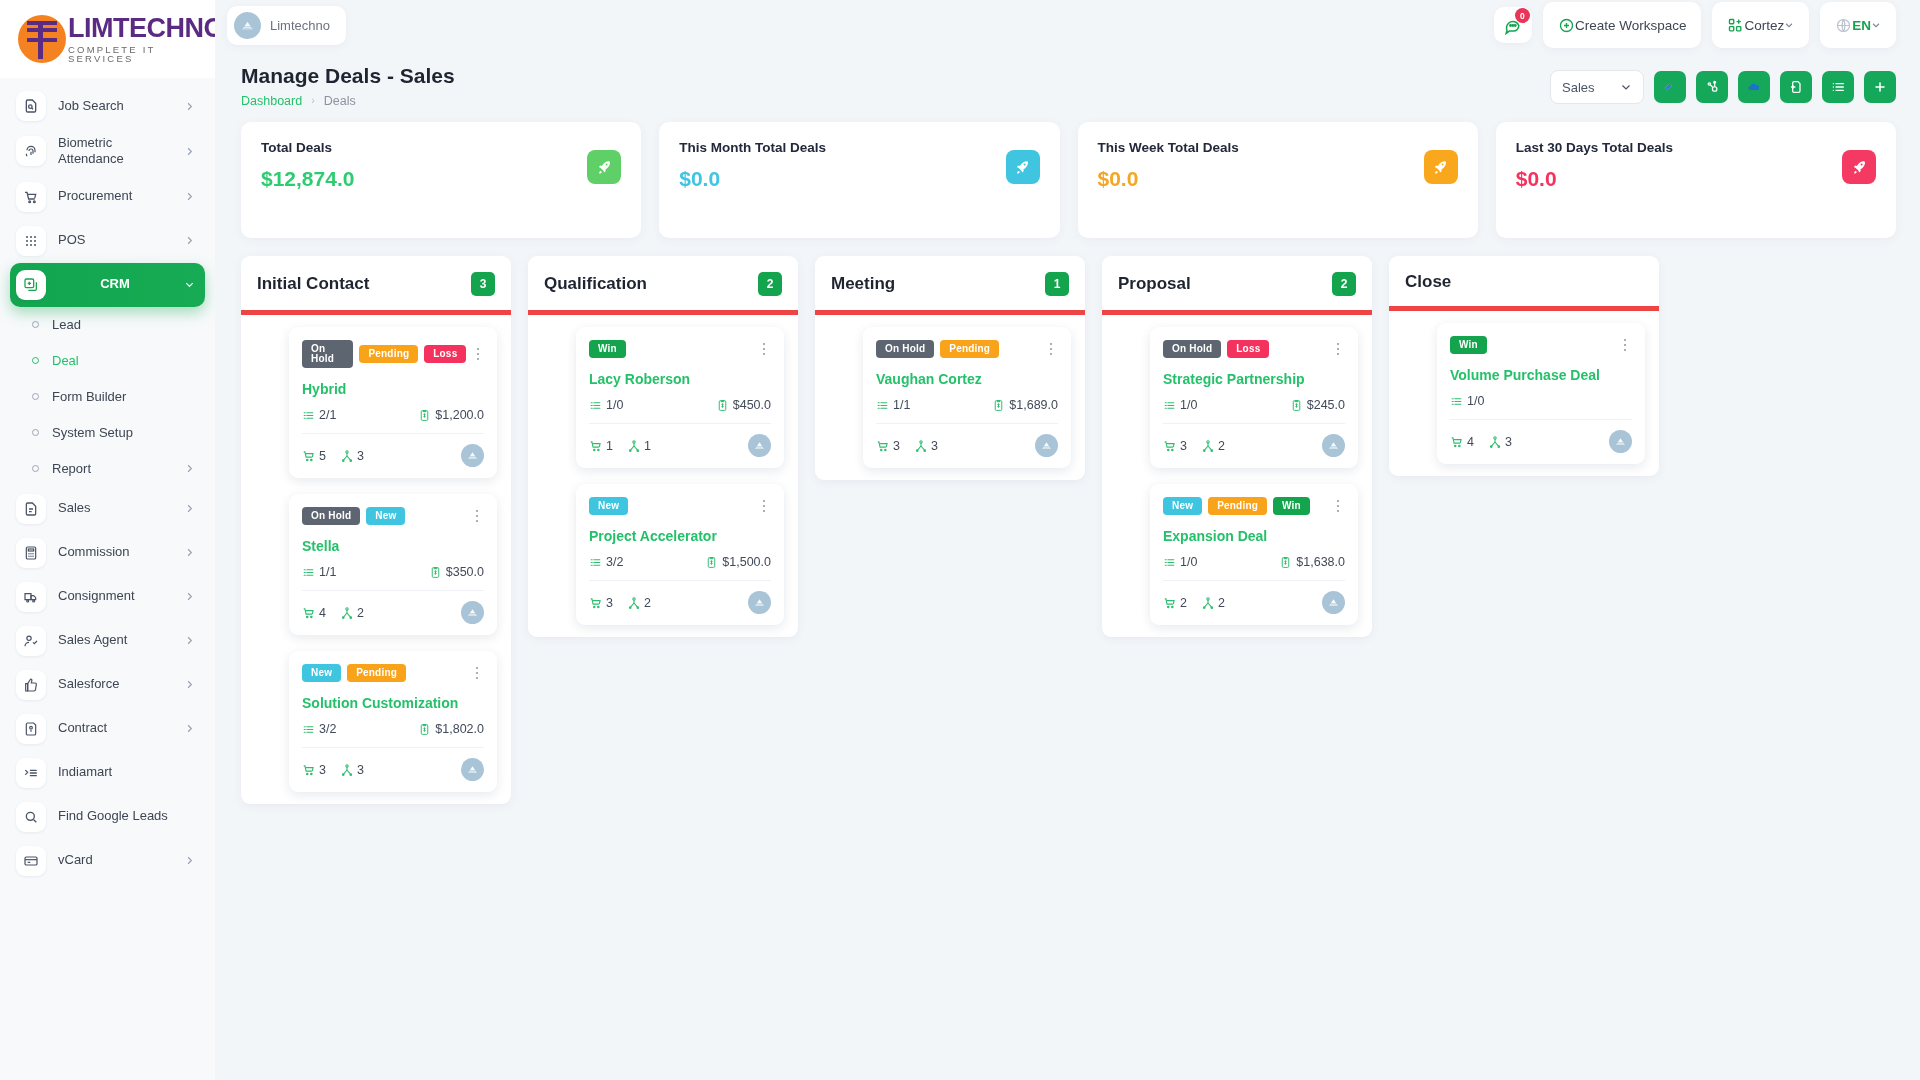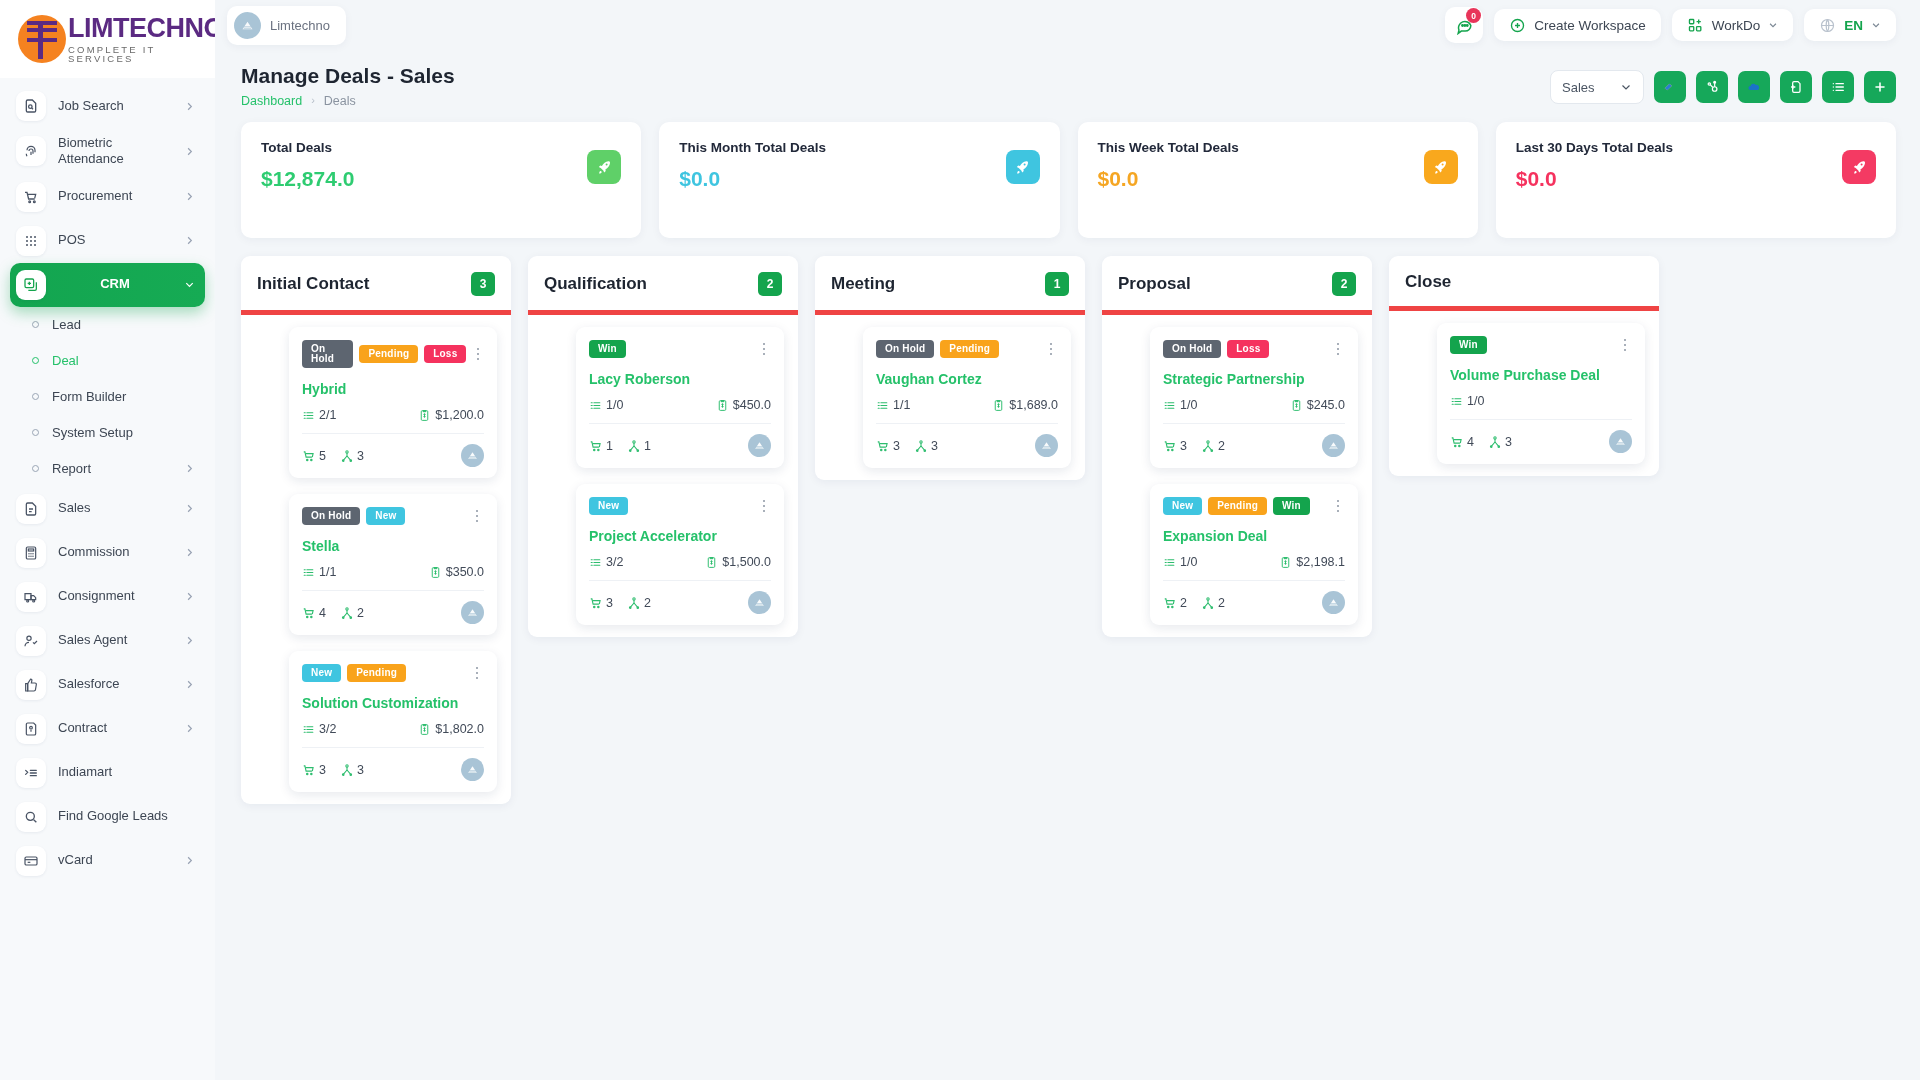--- a/index.html
+++ b/index.html
@@ -114,22 +114,22 @@
   }
   .ws-avatar {
     width: 27px; height: 27px; border-radius: 50%;
     background: #a9c4d6; display: flex; align-items: center; justify-content: center;
   }
   .ws-avatar svg { width: 15px; height: 15px; }
   .ws-name { font-size: 13px; color: #6b7280; }
 
   .topbar-right { margin-left: auto; display: flex; align-items: center; gap: 11px; }
   .tb-btn {
-    background: #fff; border-radius: 10px; height: 32px;
-    display: flex; align-items: center; gap: 8px;
+    background: #fff; border-radius: 10px; height: 46px;
+    display: flex; align-items: center; 
     padding: 0 15px; cursor: pointer;
     box-shadow: 0 2px 8px rgba(20,40,80,.05);
     font-size: 13.5px; color: #3d4653;
   }
   .tb-icon-btn {
     background: #fff; border-radius: 10px;
     width: 38px; height: 36px;
     display: flex; align-items: center; justify-content: center;
     position: relative; cursor: pointer;
     box-shadow: 0 2px 8px rgba(20,40,80,.05);
@@ -524,21 +524,21 @@
         <span>Create Workspace</span>
       </div>
 
       <div class="tb-btn">
         <svg viewBox="0 0 24 24" width="17" height="17" fill="none" stroke="#14a44d" stroke-width="1.9">
             <rect x="3.5" y="3.5" width="6" height="6" rx="1"></rect>
             <rect x="3.5" y="13.5" width="6" height="6" rx="1"></rect>
             <rect x="13.5" y="13.5" width="6" height="6" rx="1"></rect>
             <path d="M16.5 3.5v6M13.5 6.5h6"></path>
           </svg>
-        <span>WorkDo</span>
+        <span>Cortez</span>
         <svg class="mini-chev" viewBox="0 0 24 24" fill="none" stroke="currentColor" stroke-width="2.6">
             <path d="M5 9l7 7 7-7"></path>
           </svg>
       </div>
 
       <div class="tb-btn">
         <svg viewBox="0 0 24 24" width="17" height="17" fill="none" stroke="#b9c2cd" stroke-width="1.7">
             <circle cx="12" cy="12" r="8.5"></circle>
             <path d="M3.5 12h17M12 3.5c2.5 2.8 2.5 14 0 17M12 3.5c-2.5 2.8-2.5 14 0 17"></path>
           </svg>
@@ -1090,21 +1090,21 @@
                   <path d="M4 7h2M4 12h2M4 17h2M9 7h11M9 12h11M9 17h11"></path>
                 </svg>
                 <span>1/0</span>
               </span>
               <span class="meta-r">
                 <svg viewBox="0 0 24 24" fill="none" stroke="#2dbd6e" stroke-width="1.8">
                   <rect x="6" y="3" width="12" height="18" rx="2"></rect>
                   <path d="M9.5 3h5v2h-5z" fill="#2dbd6e"></path>
                   <path d="M12 8v8M10 10h4M10 14h4"></path>
                 </svg>
-                <span>$2,198.1</span>
+                <span>$1,638.0</span>
               </span>
             </div>
             <div class="card-div"></div>
             <div class="card-foot">
               <span class="foot-stat">
                 <svg viewBox="0 0 24 24" fill="none" stroke="#2dbd6e" stroke-width="1.9">
                   <path d="M3 5h2l2 9h10"></path>
                   <path d="M6 8h13l-1.3 6"></path>
                   <circle cx="9" cy="19" r="1.2"></circle>
                   <circle cx="16" cy="19" r="1.2"></circle>

